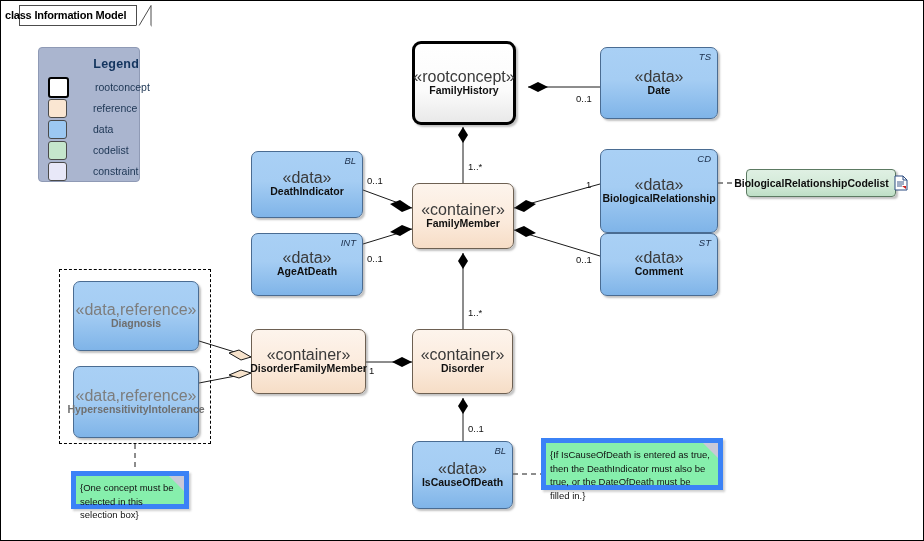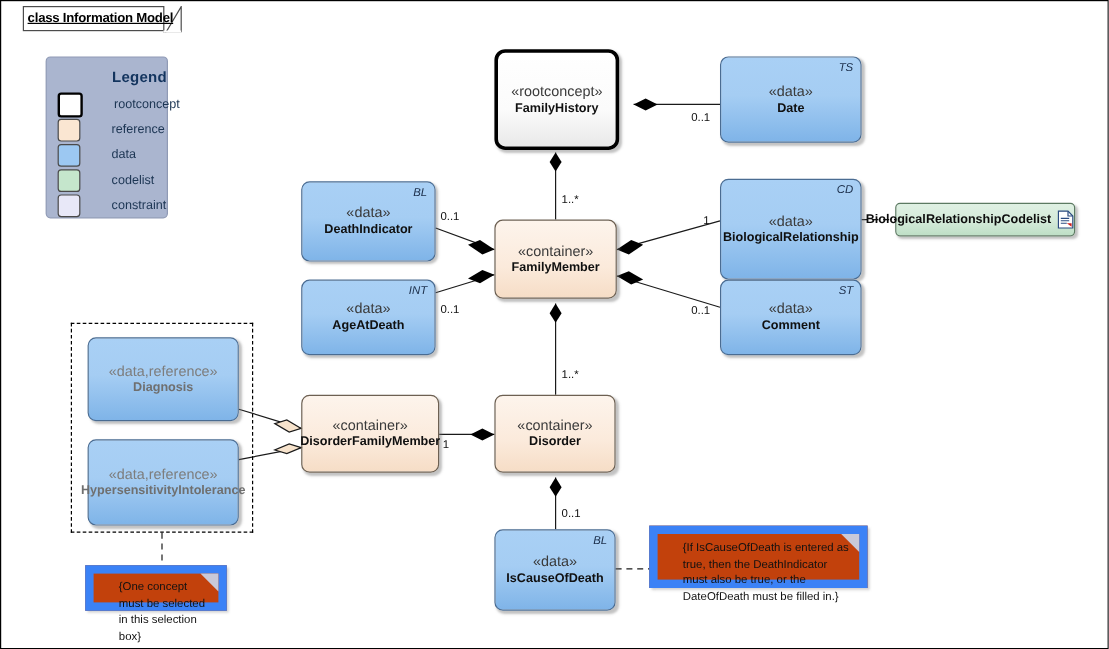--- a/index.html
+++ b/index.html
@@ -21,27 +21,26 @@
   .frame-tab {
     position: absolute;
     left: 18px; top: 4px;
     width: 118px; height: 21px;
     border: 1px solid #4c4c4c;
     background: #ffffff;
     box-sizing: border-box;
   }
   .frame-tab-label {
     position: absolute;
-    left: 22px; top: 8px;
+    left: 4px; top: 8px;
     font-size: 11px;
     font-weight: bold;
     color: #000000;
     white-space: nowrap;
     letter-spacing: -0.2px;
-    text-decoration: underline;
   }
   .frame-tab-fold {
     position: absolute;
     left: 135px; top: 4px;
     width: 16px; height: 22px;
   }
   
   .legend {
     position: absolute;
     left: 37px; top: 46px;
@@ -88,21 +87,21 @@
     position: absolute;
     box-sizing: border-box;
     border-radius: 7px;
     box-shadow: 2px 2px 2px rgba(110,110,110,0.42);
     display: flex;
     flex-direction: column;
     align-items: center;
     justify-content: center;
   }
   .box .stereotype {
-    font-size: 12px;
+    font-size: 16px;
     color: #3a3a3a;
     line-height: 13px;
     text-align: center;
     white-space: nowrap;
   }
   .box .bname {
     font-size: 10.5px;
     font-weight: bold;
     color: #101010;
     line-height: 14px;
@@ -127,37 +126,37 @@
   .box.root {
     background: linear-gradient(to bottom, #ffffff 0%, #fbfbfb 60%, #e9e9e9 100%);
     border: 3px solid #000000;
     border-radius: 9px;
   }
   .box.codelist {
     background: linear-gradient(to bottom, #dff0e3 0%, #d4ead9 55%, #bedfc6 100%);
     border: 1px solid #5c7a62;
     border-radius: 4px;
     flex-direction: row;
-    justify-content: flex-end;
+    justify-content: center;
   }
   .box.codelist .bname {
     font-size: 10.5px;
     font-weight: bold;
     color: #0d0d0d;
   }
   .box.greyed .stereotype { color: #7d7d7d; }
   .box.greyed .bname { color: #6f6f6f; }
   
   .note {
     position: absolute;
     box-sizing: border-box;
-    background: #c2410c;
-    border: 7px solid #3b82f6;
+    background: #86efac;
+    border: 5px solid #3b82f6;
     box-shadow: 2px 2px 2px rgba(120,120,120,0.35);
-    padding: 5px 7px 4px 21px;
+    padding: 5px 7px 4px 4px;
     font-size: 9.5px;
     color: #111111;
     line-height: 13.5px;
   }
   .note-fold {
     position: absolute;
     top: 0; right: 0;
     width: 0; height: 0;
     border-left: 15px solid transparent;
     border-top: 15px solid #c9c9d8;

